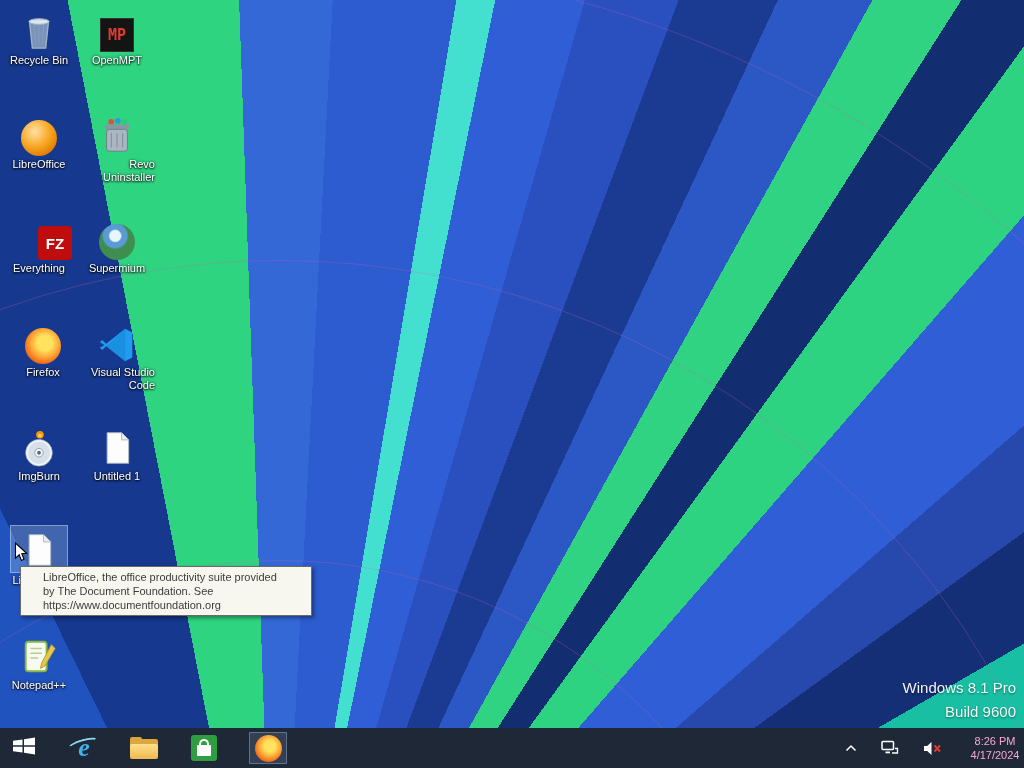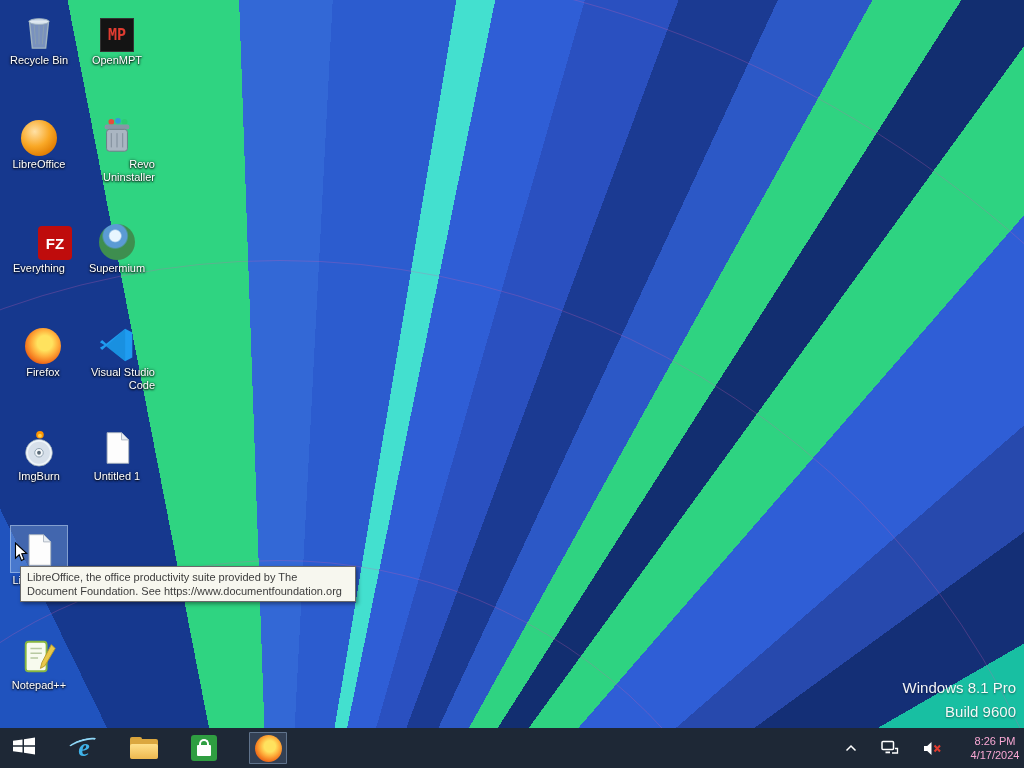--- a/index.html
+++ b/index.html
@@ -45,22 +45,22 @@
   .ic-openmpt  { width:34px; height:34px; background:#141414; color:#e03c31; font:700 15px "DejaVu Sans Mono", monospace; border:1px solid #333; }
   .ic-filezilla{ width:34px; height:34px; background:#bf0c0c; color:#fff; font-size:15px; border-radius:4px;margin-left:32px; }
   .ic-everything { width:36px; height:36px; border-radius:50%;
       background:radial-gradient(circle at 38% 32%, #ffe1a6, #f9a826 45%, #e07b00 78%, #a85400 100%); }
   .ic-supermium { width:36px; height:36px; border-radius:50%;
       background:radial-gradient(circle at 45% 33%, #e8f6ff 0 17%, #5b9bd5 22% 37%, #3e8e4f 43% 78%, #1d4a2a 100%); }
   .ic-firefox { width:36px; height:36px; border-radius:50%;
       background:radial-gradient(circle at 55% 42%, #ffe25e 0 26%, #ffb13d 45%, #f47b20 65%, #d9440f 85%, #a83305 100%); }
 
   
-  .tooltip { position:absolute; left:20px; top:566px; width:336px; z-index:50;
-      background:#f7f7ef; border:1px solid #6a6a6a; padding:3px 6px;
+  .tooltip { position:absolute; left:20px; top:566px; width:292px; z-index:50;
+      background:#f7f7ef; border:1px solid #6a6a6a; padding:3px 22px;
       font-size:11px; line-height:14px; color:#3c3c3c;
       box-shadow:2px 2px 4px rgba(0,0,0,.4); }
   .cursor { position:absolute; left:14px; top:542px; z-index:60; pointer-events:none; }
   .watermark { position:absolute; right:8px; bottom:44px; text-align:right; z-index:5;
       color:rgba(255,255,255,.95); font-size:15px; line-height:24px;
       text-shadow:0 1px 2px rgba(0,0,0,.45); }
 
   
   .taskbar { position:absolute; left:0; right:0; bottom:0; height:40px; z-index:40;
       background:#1e2836; display:flex; align-items:center; }

